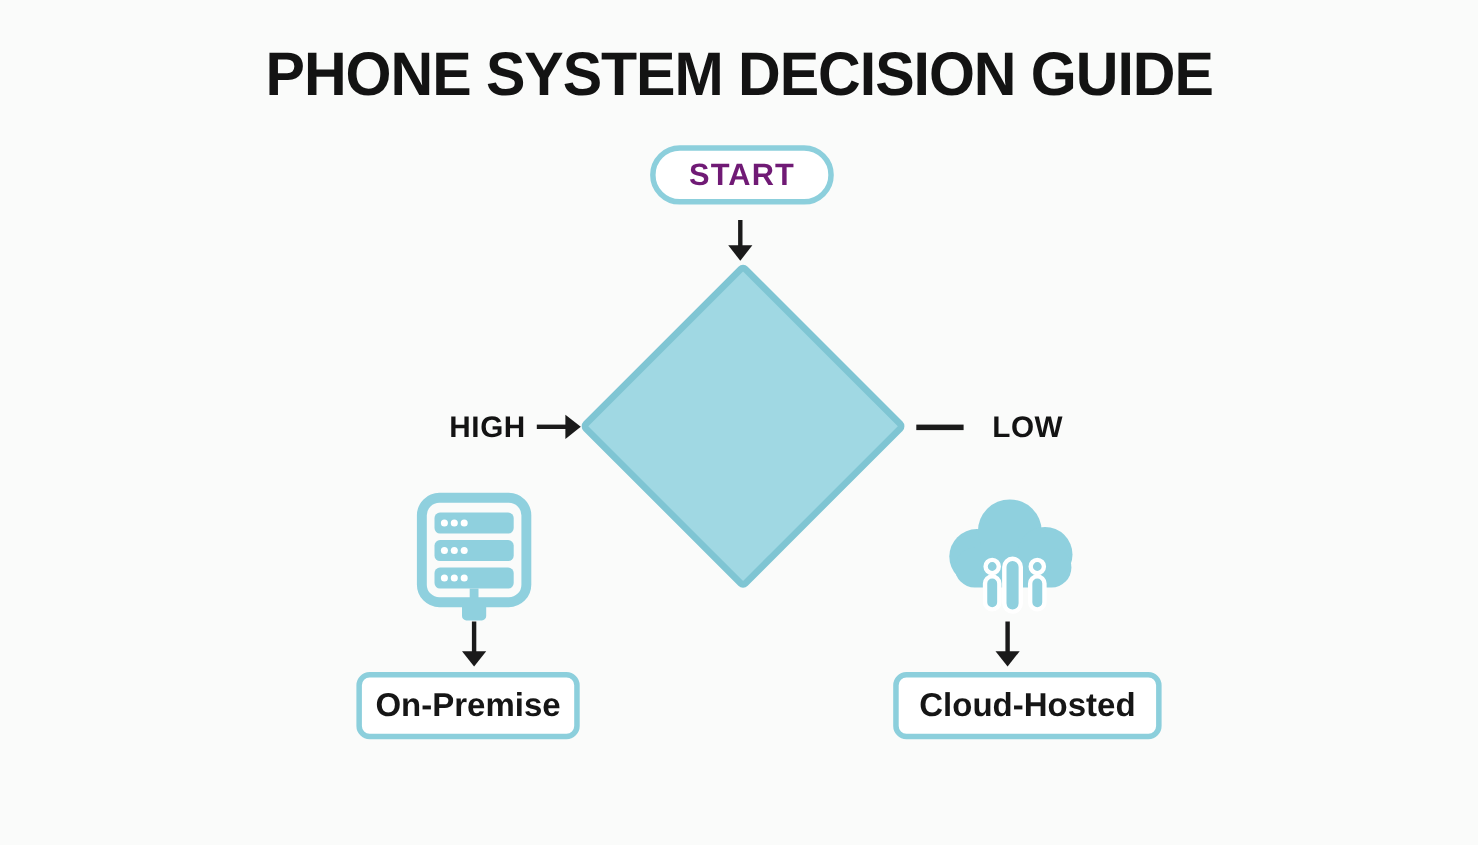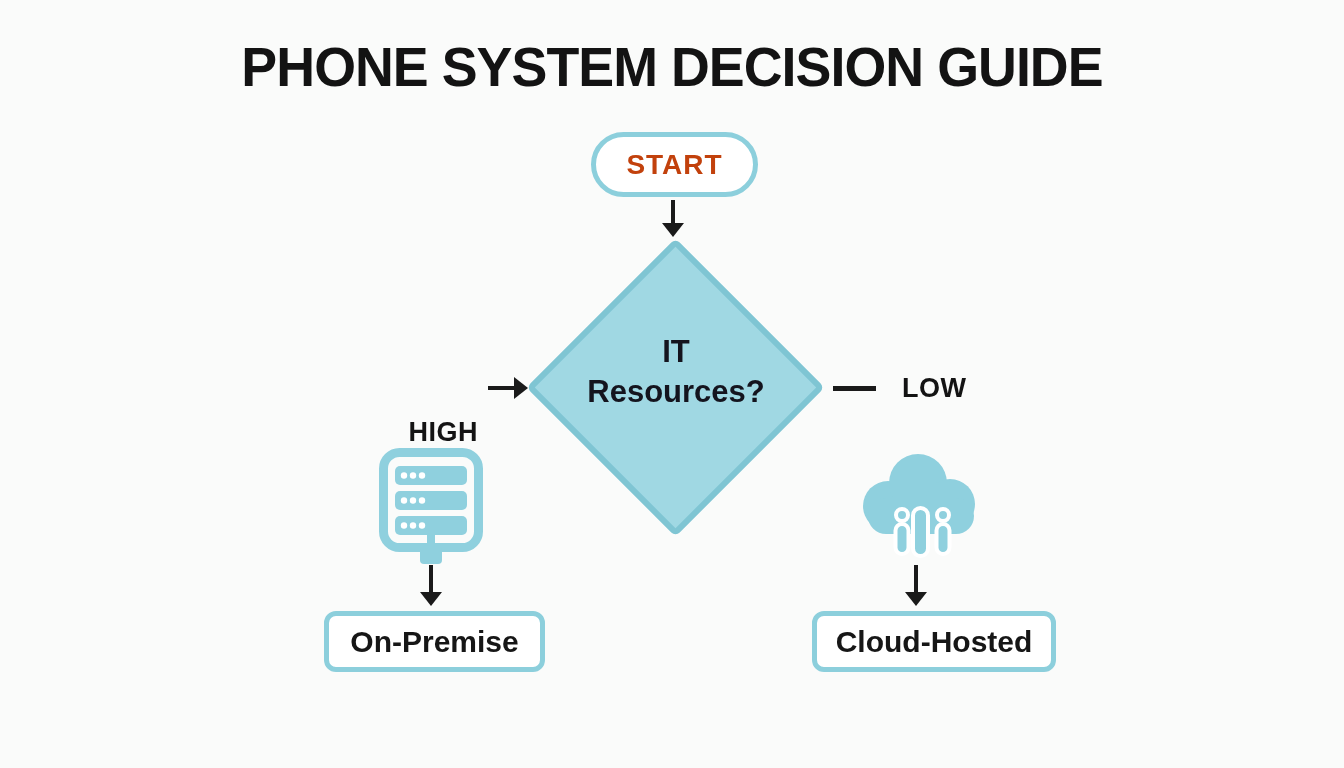--- a/index.html
+++ b/index.html
@@ -20,24 +20,24 @@
   }
   .canvas{position:relative;width:1344px;height:768px;}
 
   .title{
     position:absolute;top:34px;left:0;width:100%;
     text-align:center;font-size:56px;font-weight:700;
     letter-spacing:-1px;color:#131313;transform:scaleX(0.96);
   }
 
   .start-pill{
-    position:absolute;left:591px;top:132px;width:167px;height:65px;
+    position:absolute;left:591px;top:132px;width:167px;height:54px;
     background:#ffffff;border:5px solid var(--outline);border-radius:34px;
     display:flex;align-items:center;justify-content:center;
-    font-size:28px;font-weight:700;letter-spacing:1px;color:#c2410c;
+    font-size:28px;font-weight:700;letter-spacing:1px;color:#701a75;
   }
 
   
   .arrow-down{position:absolute;width:4px;background:var(--arrow);}
   .arrow-down::after{
     content:"";position:absolute;left:50%;bottom:-13px;transform:translateX(-50%);
     width:0;height:0;
     border-left:11px solid transparent;border-right:11px solid transparent;
     border-top:14px solid var(--arrow);
   }
@@ -67,54 +67,50 @@
     position:absolute;left:576px;top:332px;width:200px;
     text-align:center;font-size:31px;font-weight:700;line-height:1.28;
     color:#14141e;
   }
   .decision-label span{display:block;}
 
   .cond-label{
     position:absolute;top:373px;font-size:27px;font-weight:700;color:#131313;
     letter-spacing:0.5px;
   }
-  #label-high{left:398px;width:80px;text-align:right;margin-top:44px;}
+  #label-high{left:398px;width:80px;text-align:right;}
   #label-low{left:886px;margin-left:16px;}
 
   .icon-wrap{position:absolute;color:var(--icon);line-height:0;}
   #server-icon-wrap{left:378px;top:447px;}
   #cloud-icon-wrap{left:852px;top:450px;}
 
   .result-box{
     position:absolute;top:611px;height:61px;
     background:#ffffff;border:5px solid var(--outline);border-radius:12px;
     display:flex;align-items:center;justify-content:center;
     font-size:30px;font-weight:700;color:#161616;
   }
-  #box-on-premise{left:324px;width:221px;}
+  #box-on-premise{left:324px;width:203px;}
   #box-cloud-hosted{left:812px;width:244px;}
 </style>
 </head>
 <body>
 
 <div class="canvas">
 
   <div class="title">PHONE SYSTEM DECISION GUIDE</div>
 
   <div class="start-pill">
     <span>START</span>
   </div>
 
   <div class="arrow-down" id="arrow-start"></div>
 
   <div class="diamond"></div>
-  <div class="decision-label">
-    <span>IT</span>
-    <span>Resources?</span>
-  </div>
 
   <div class="cond-label" id="label-high">HIGH</div>
   <div class="arrow-right" id="arrow-high"></div>
 
   <div class="dash-line" id="dash-low"></div>
   <div class="cond-label" id="label-low">LOW</div>
 
   <div class="icon-wrap" id="server-icon-wrap">
     <svg width="106" height="123" viewBox="0 0 106 123" xmlns="http://www.w3.org/2000/svg">
       <rect x="5.5" y="5.5" width="95" height="95" rx="16" fill="none" stroke="currentColor" stroke-width="9"></rect>

